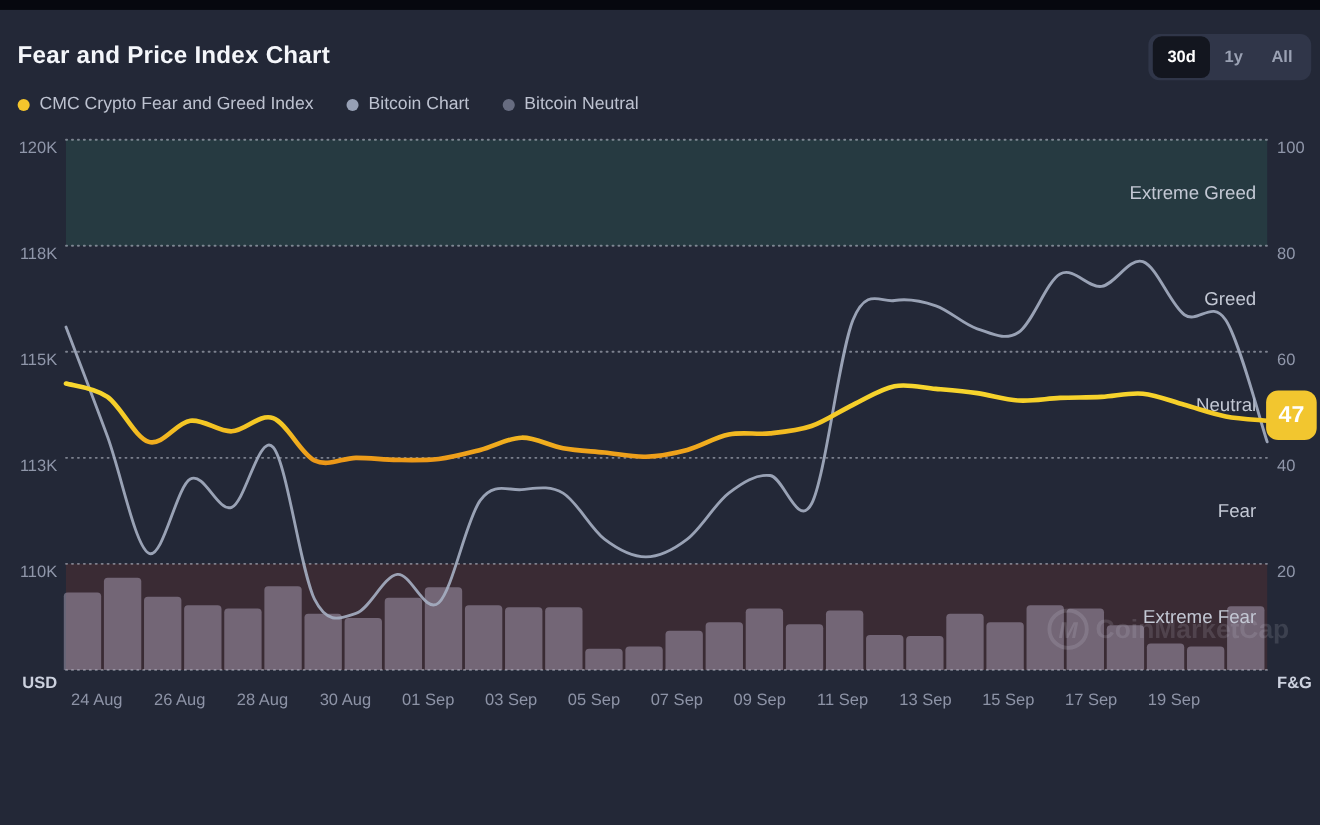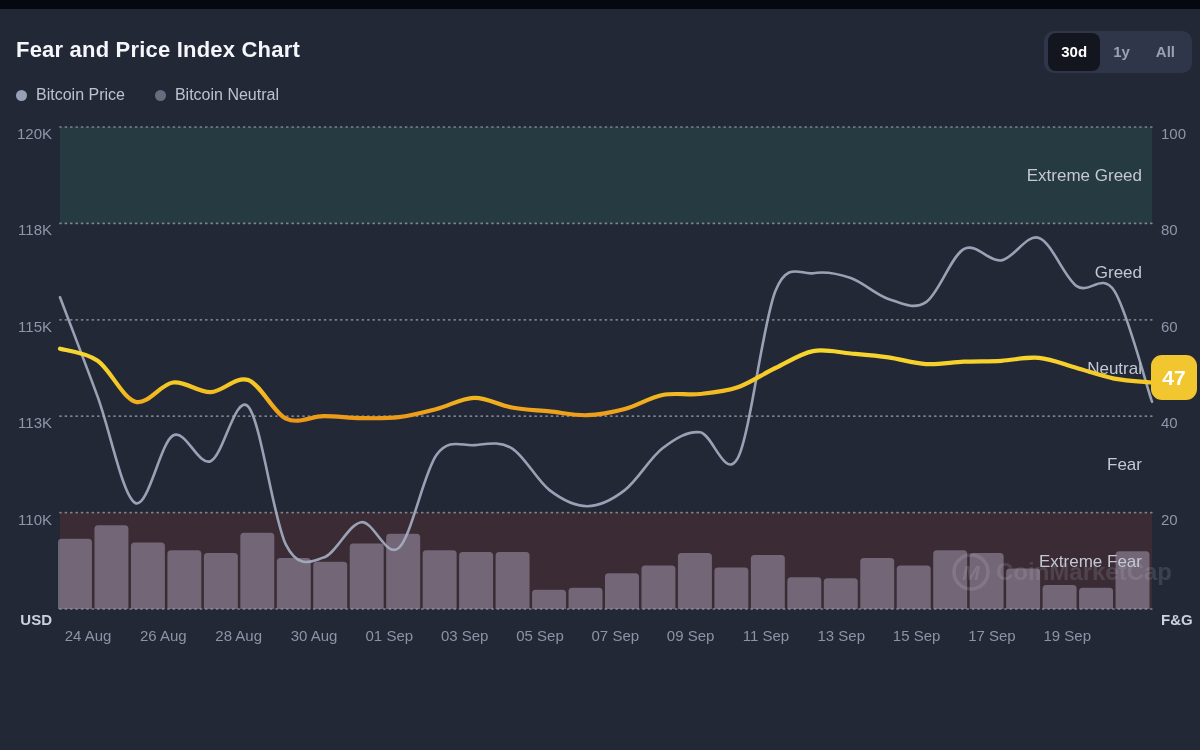--- a/index.html
+++ b/index.html
@@ -29,22 +29,26 @@
 <h1 class="page-title">Fear and Price Index Chart</h1>
 
 <div class="range-group" id="rangeGroup">
     <div class="range-btn selected">30d</div>
     <div class="range-btn">1y</div>
     <div class="range-btn">All</div>
   </div>
 
 <div class="legend" id="legendBox">
     <div class="legend-item">
+      <span class="legend-dot" style="background: rgb(245, 197, 44);"></span>
+      <span>CMC Crypto Fear and Greed Index</span>
+    </div>
+    <div class="legend-item">
       <span class="legend-dot" style="background: rgb(151, 160, 181);"></span>
-      <span>Bitcoin Price</span>
+      <span>Bitcoin Chart</span>
     </div>
     <div class="legend-item">
       <span class="legend-dot" style="background: rgb(103, 108, 128);"></span>
       <span>Bitcoin Neutral</span>
     </div>
   </div>
 
 <svg id="chart" width="1200" height="750" viewBox="0 0 1200 750">
     <rect x="60" y="127" width="1092" height="96.39999999999998" fill="#263a41"></rect>
     <rect x="60" y="512.6" width="1092" height="96.39999999999998" fill="#3a2b34"></rect>

